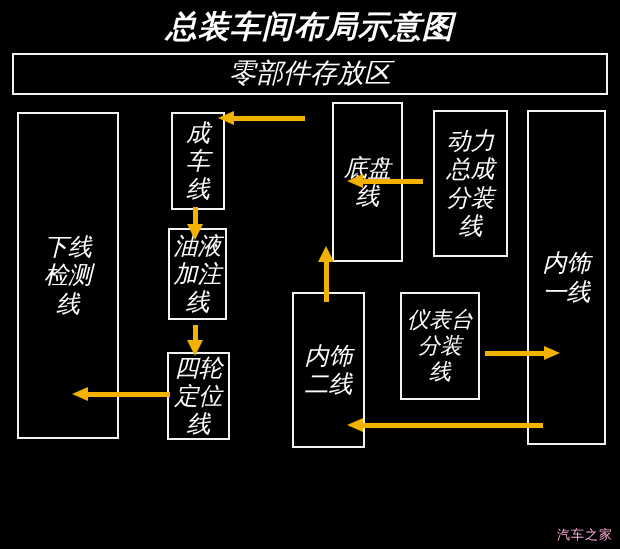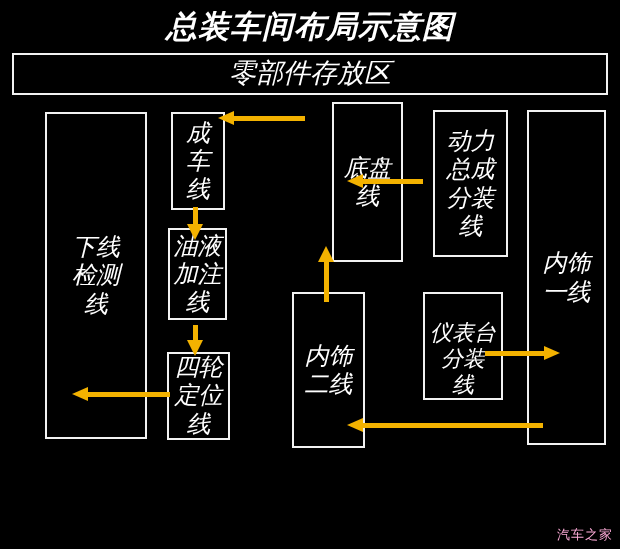--- a/index.html
+++ b/index.html
@@ -19,28 +19,28 @@
   .box{
     position:absolute; border:2px solid var(--border); background:var(--bg);
     display:flex; align-items:center; justify-content:center; text-align:center;
   }
   .label{
     white-space:pre-line; font-style:italic; font-size:24px; line-height:1.18;
     color:var(--fg);
   }
   .storage{ left:12px; top:53px; width:592px; height:38px; }
   .storage .label{ font-size:27px;font-style:italic; }
-  .offline   { left:17px;  top:112px; width:98px; height:323px;margin-left:28px; }
+  .offline   { left:17px;  top:112px; width:98px; height:323px; }
   .chengche  { left:171px; top:112px; width:50px; height:94px; }
   .youye     { left:168px; top:228px; width:55px; height:88px; }
-  .silun     { left:167px; top:352px; width:59px; height:84px;align-items:flex-end; }
+  .silun     { left:167px; top:352px; width:59px; height:84px; }
   .dipan     { left:292px; top:102px; width:67px; height:156px;margin-left:40px; }
   .neishi2   { left:292px; top:292px; width:69px; height:152px; }
   .dongli    { left:433px; top:110px; width:71px; height:143px;font-family:Liberation Serif, serif; }
-  .yibiao    { left:423px; top:292px; width:76px; height:104px;align-items:flex-end; }
+  .yibiao    { left:400px; top:292px; width:76px; height:104px; }
   .yibiao .label{ font-size:22px; }
   .neishi1   { left:527px; top:110px; width:75px; height:331px; }
 
   .arrow{ position:absolute; }
   .shaft{ position:absolute; background:var(--arrow); }
   .head-left{ position:absolute; width:0; height:0;
     border-top:7px solid transparent; border-bottom:7px solid transparent;
     border-right:16px solid var(--arrow); }
   .head-right{ position:absolute; width:0; height:0;
     border-top:7px solid transparent; border-bottom:7px solid transparent;

